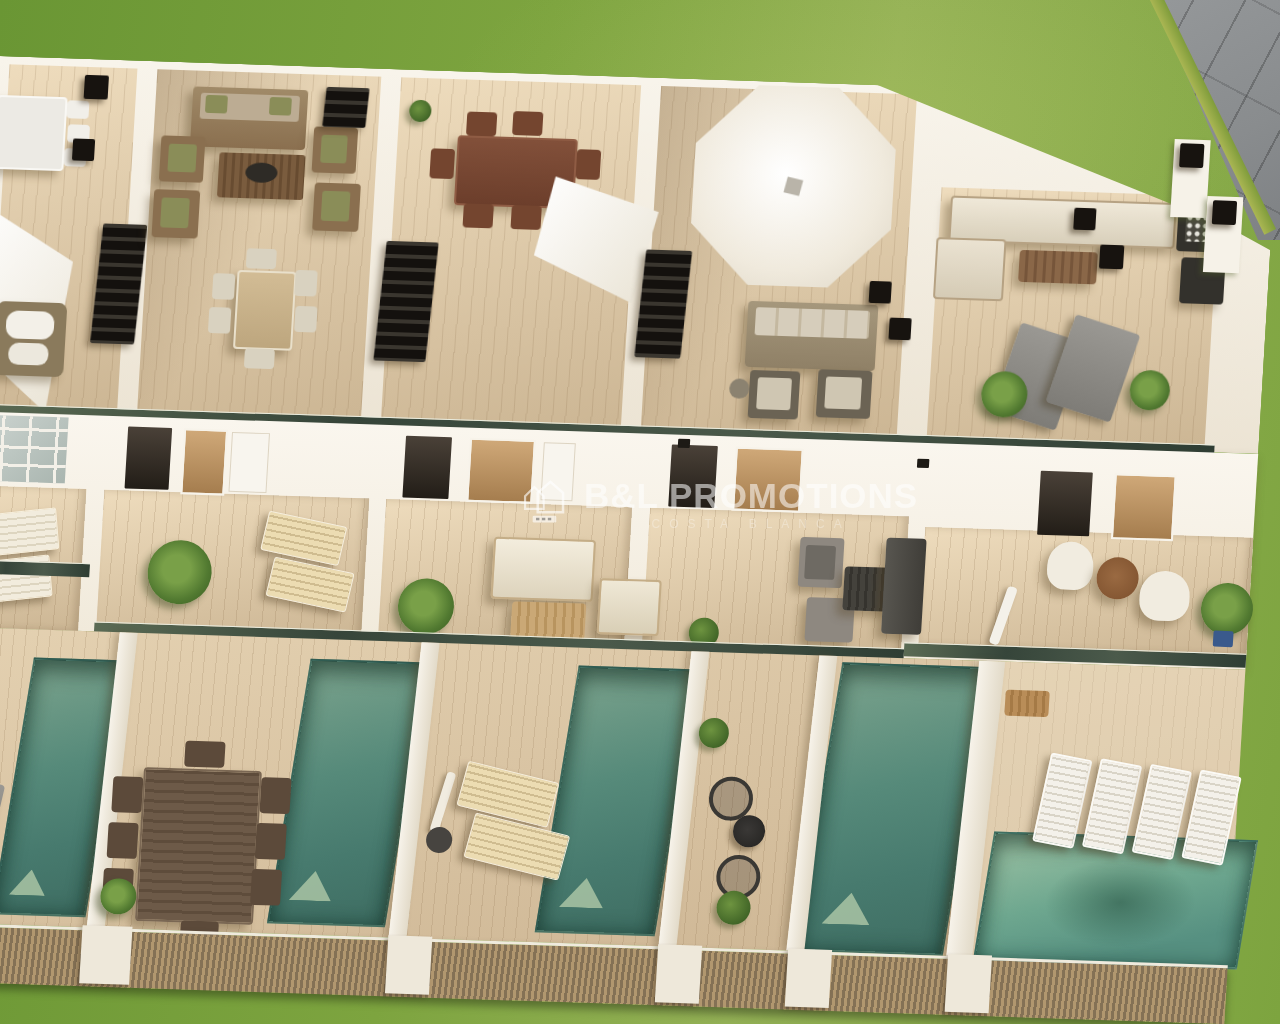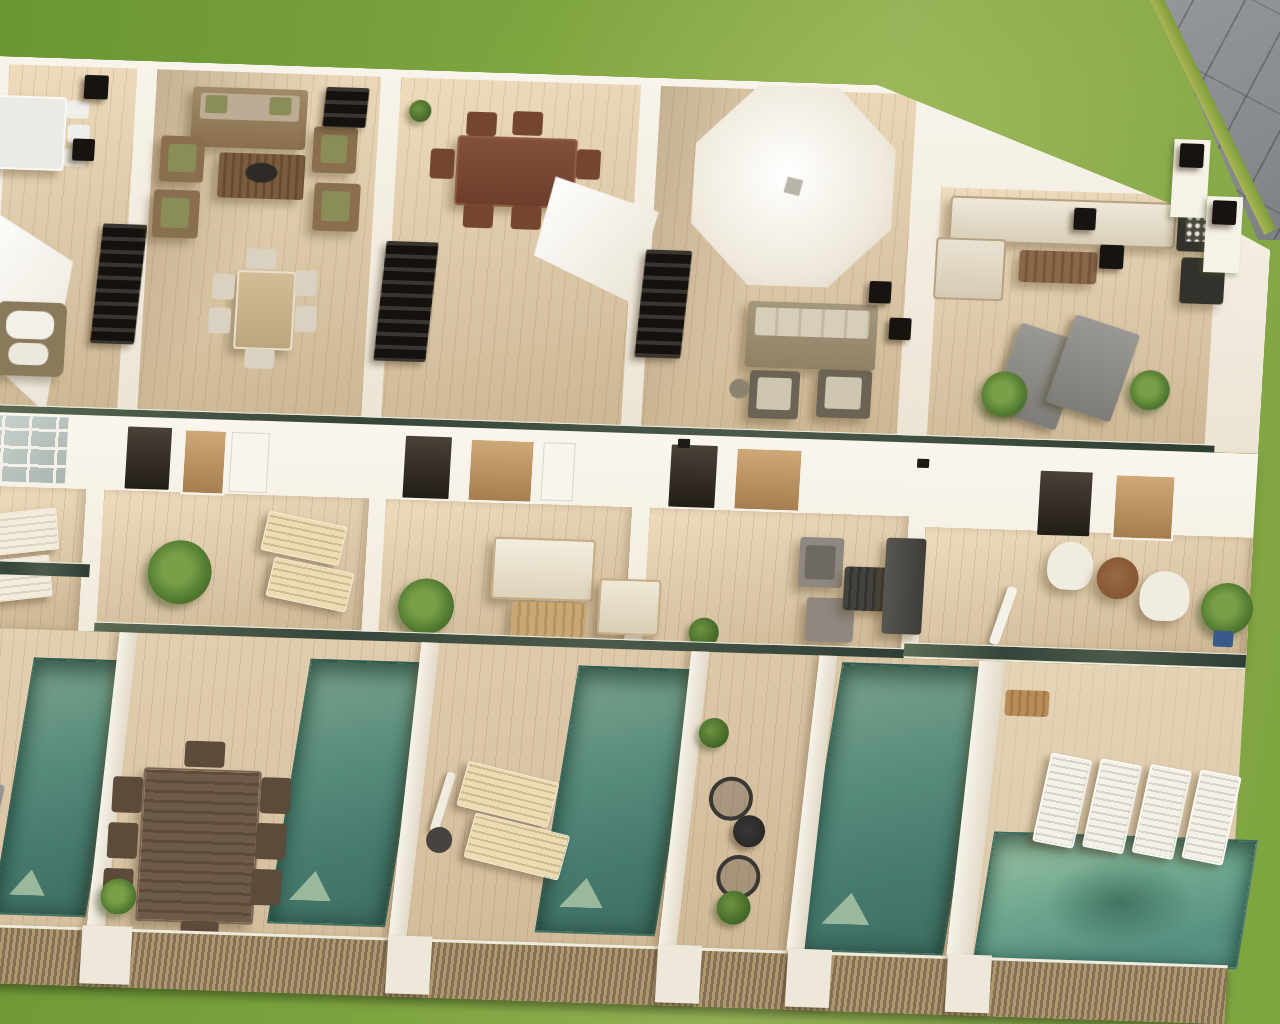--- a/index.html
+++ b/index.html
@@ -289,14 +289,30 @@
     <div class="abs fence"></div>
     <div class="abs post" style="left:134px;top:866px;width:50px;height:58px"></div>
     <div class="abs post" style="left:440px;top:866px;width:44px;height:58px"></div>
     <div class="abs post" style="left:710px;top:866px;width:44px;height:58px"></div>
     <div class="abs post" style="left:840px;top:866px;width:44px;height:58px"></div>
     <div class="abs post" style="left:1000px;top:866px;width:44px;height:58px"></div>
   </div>
 
   <div class="abs sidewalk" style="z-index:-1"></div>
 
+  <div class="abs wm">
+    <span>
+      <svg width="54" height="50" viewBox="0 0 64 58">
+        <path d="M6 36 L6 21 L17 10 L28 21 L28 36 Z" fill="none" stroke="rgba(255,255,255,.62)" stroke-width="2.6"></path>
+        <path d="M21 40 L21 17 L36 4 L51 17 L51 40 Z" fill="none" stroke="rgba(255,255,255,.62)" stroke-width="3"></path>
+        <rect x="15" y="44" width="28" height="8" rx="1.5" fill="rgba(255,255,255,.6)"></rect>
+        <rect x="19" y="46.5" width="4" height="3" fill="rgba(90,90,90,.55)"></rect>
+        <rect x="26" y="46.5" width="4" height="3" fill="rgba(90,90,90,.55)"></rect>
+        <rect x="33" y="46.5" width="4" height="3" fill="rgba(90,90,90,.55)"></rect>
+      </svg>
+    </span>
+    <span class="wm-text">
+      <span class="wm-title">B&amp;L PROMOTIONS</span>
+      <span class="wm-sub">COSTA BLANCA</span>
+    </span>
+  </div>
 
 </div>
 
 </body></html>

